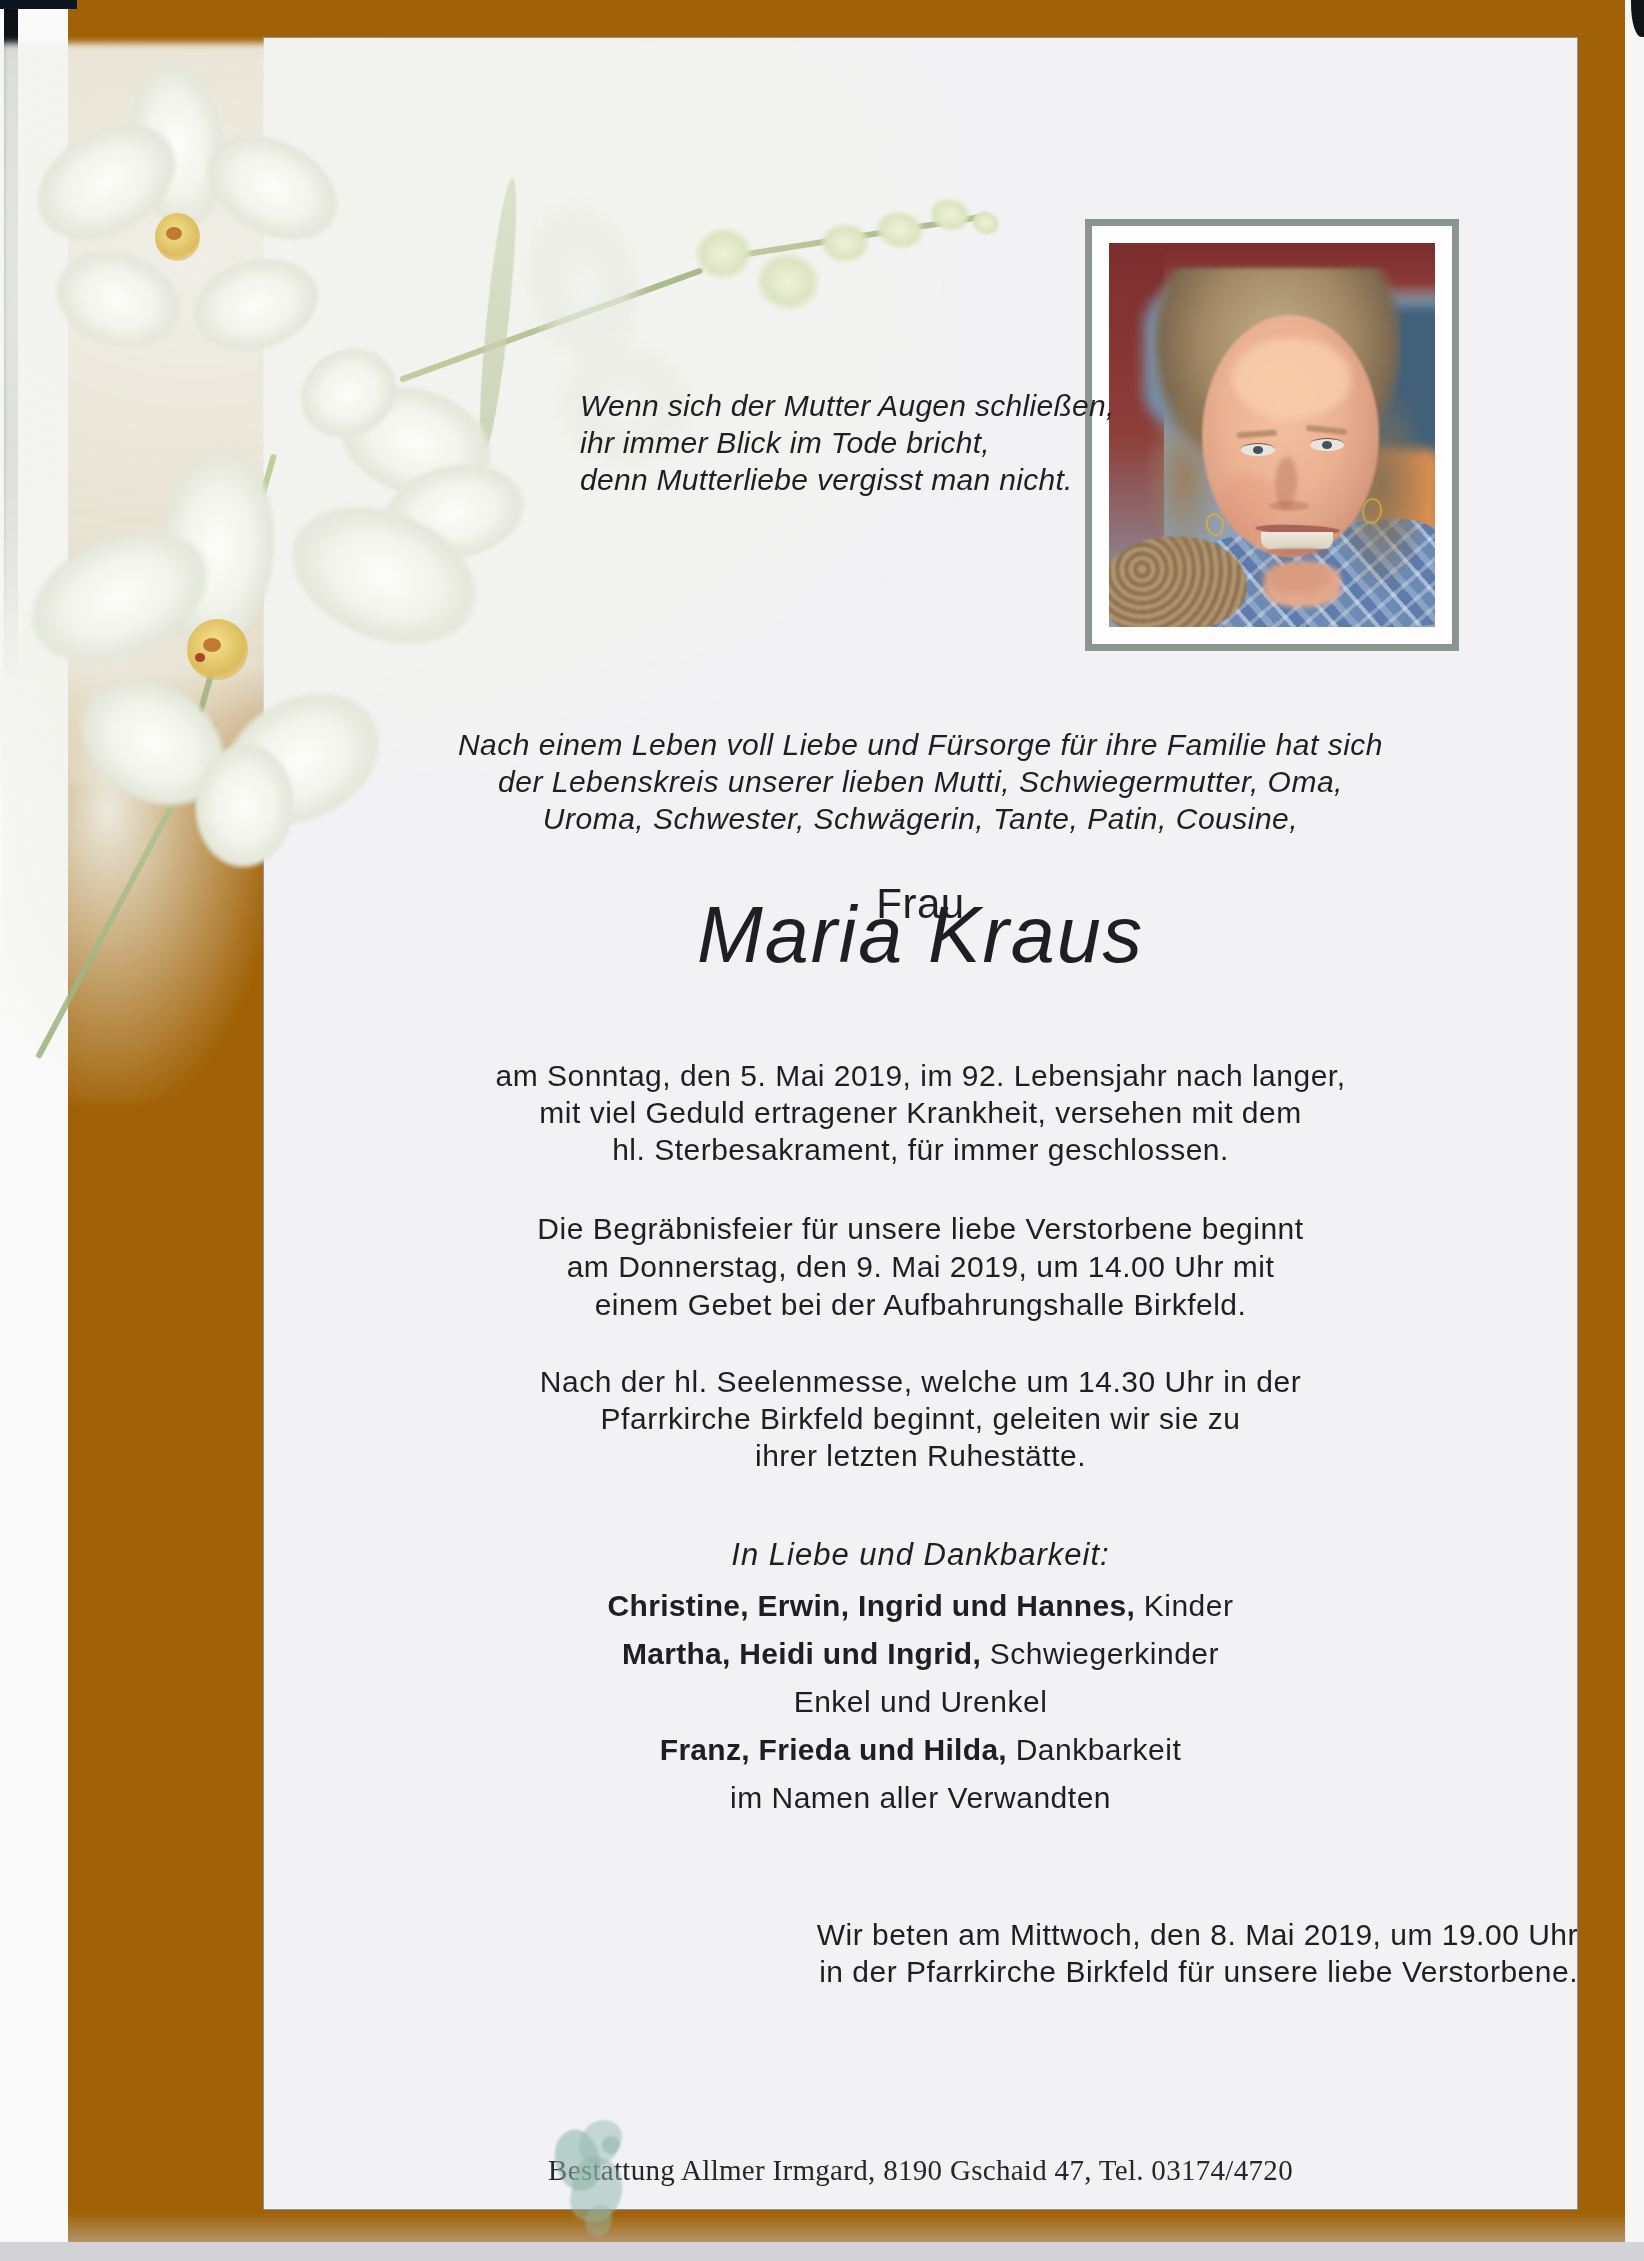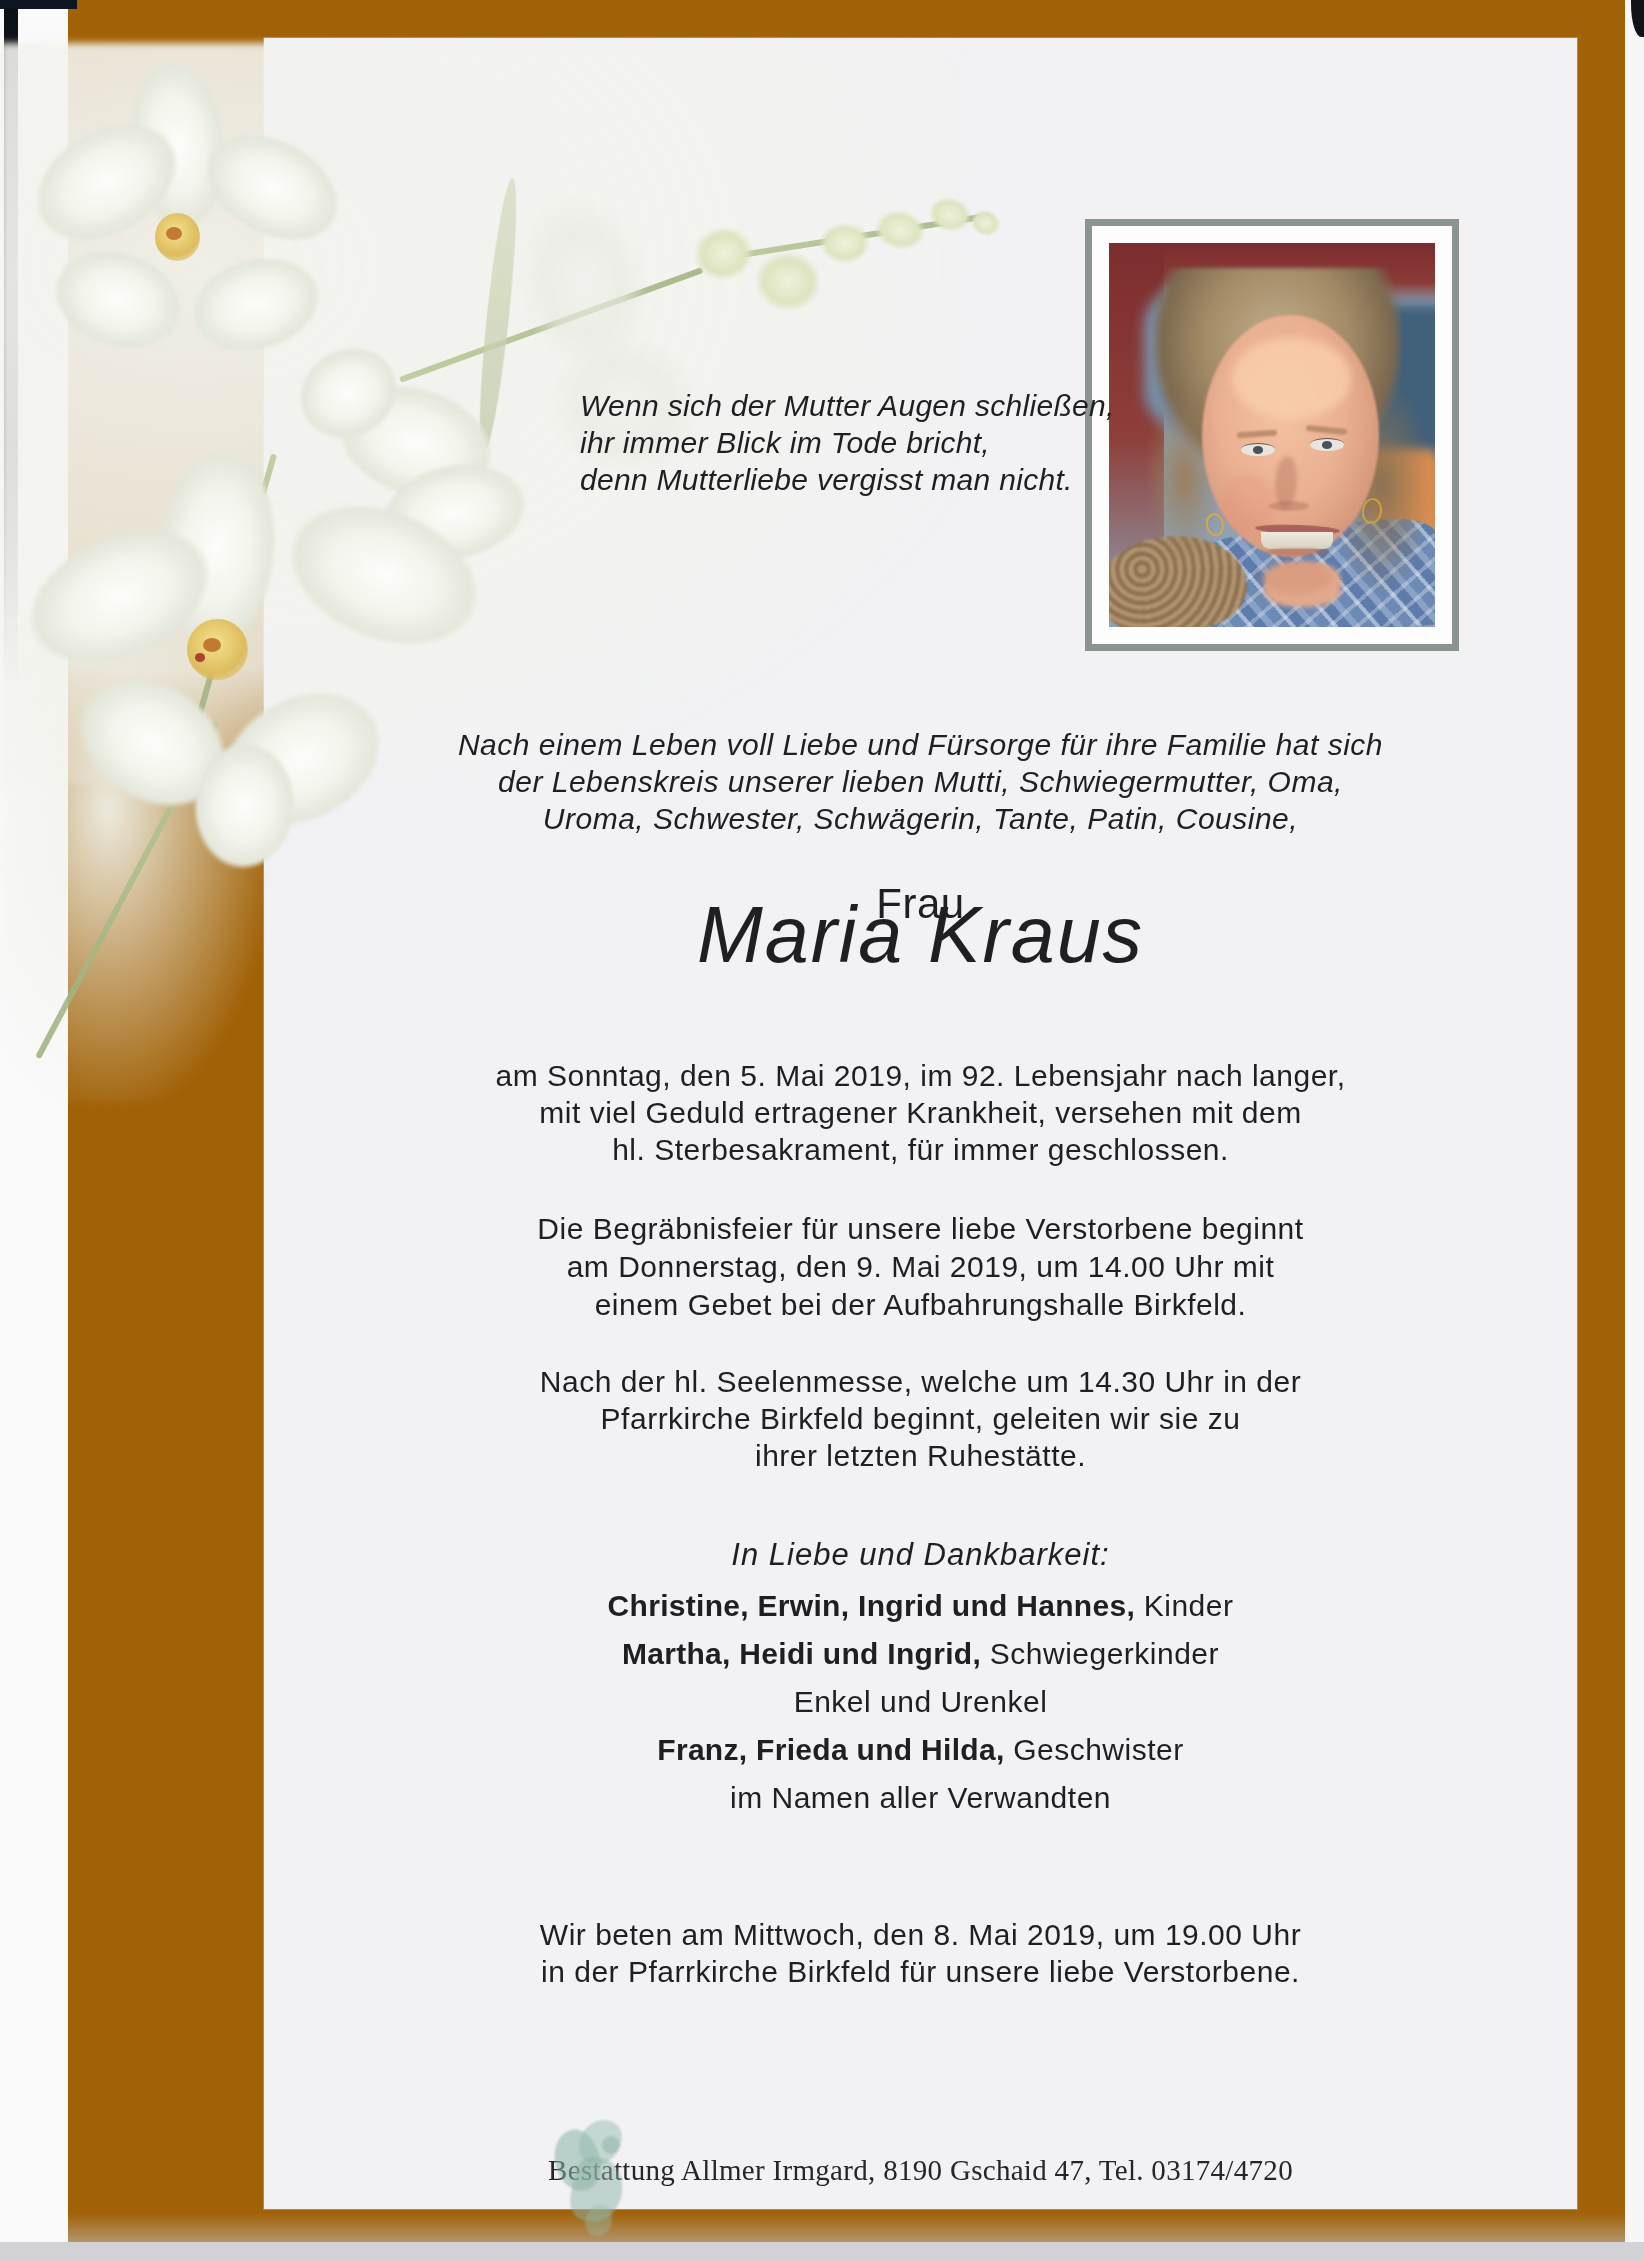--- a/index.html
+++ b/index.html
@@ -105,21 +105,21 @@
   .intro{top:726px;font-style:italic;font-size:30px;}
   .salutation{top:885px;font-size:42px;}
   .deceased-name{top:916px;font-size:79px;font-style:italic;letter-spacing:1.9px;}
   .passing{top:1057px;text-align:center;}
   .funeral{top:1210px;line-height:38px;}
   .mass{top:1363px;line-height:37px;}
   .grat-head{top:1536px;font-size:31px;font-style:italic;letter-spacing:1px;}
   .entries{top:1590px;}
   .entry{height:48px;line-height:32px;}
   .entry b{font-weight:bold;letter-spacing:0.3px;}
-  .prayer{top:1916px;}
+  .prayer{top:1916px;text-align:right;}
   .footer-line{top:2152px;font-family:"Liberation Serif","DejaVu Serif",serif;font-size:29px;letter-spacing:0.3px;color:#26262a;}
 
   
   .watermark{position:absolute;left:545px;top:2118px;width:129px;height:116px;z-index:5;filter:blur(1.3px);}
   .wm{position:absolute;border-radius:60% 40% 55% 45%;}
   .wm1{left:9.7px;top:11.6px;width:45px;height:61px;transform:rotate(-25deg);background:rgba(139,178,166,.55);}
   .wm2{left:35px;top:1.3px;width:40px;height:46px;transform:rotate(20deg);background:rgba(150,188,176,.5);}
   .wm3{left:27px;top:40px;width:50px;height:64px;transform:rotate(10deg);border-radius:40% 60% 60% 40%;background:rgba(143,180,168,.5);}
   .wm4{left:40px;top:87px;width:27px;height:31px;background:rgba(150,185,172,.4);}
   .wm5{left:57px;top:18px;width:18px;height:18px;border-radius:50%;background:rgba(130,170,158,.45);}
@@ -250,21 +250,21 @@
     <div class="line">Nach der hl. Seelenmesse, welche um 14.30 Uhr in der</div>
     <div class="line">Pfarrkirche Birkfeld beginnt, geleiten wir sie zu</div>
     <div class="line">ihrer letzten Ruhestätte.</div>
   </div>
 
   <div class="txt cblock grat-head">In Liebe und Dankbarkeit:</div>
   <div class="txt cblock entries">
     <div class="entry"><b>Christine, Erwin, Ingrid und Hannes, </b><span>Kinder</span></div>
     <div class="entry"><b>Martha, Heidi und Ingrid, </b><span>Schwiegerkinder</span></div>
     <div class="entry"><b></b><span>Enkel und Urenkel</span></div>
-    <div class="entry"><b>Franz, Frieda und Hilda, </b><span>Geschwister</span></div>
+    <div class="entry"><b>Franz, Frieda und Hilda, </b><span>Dankbarkeit</span></div>
     <div class="entry"><b></b><span>im Namen aller Verwandten</span></div>
   </div>
 
   <div class="txt cblock prayer">
     <div class="line">Wir beten am Mittwoch, den 8. Mai 2019, um 19.00 Uhr</div>
     <div class="line">in der Pfarrkirche Birkfeld für unsere liebe Verstorbene.</div>
   </div>
 
   <div class="watermark">
     <div class="wm wm1"></div>

